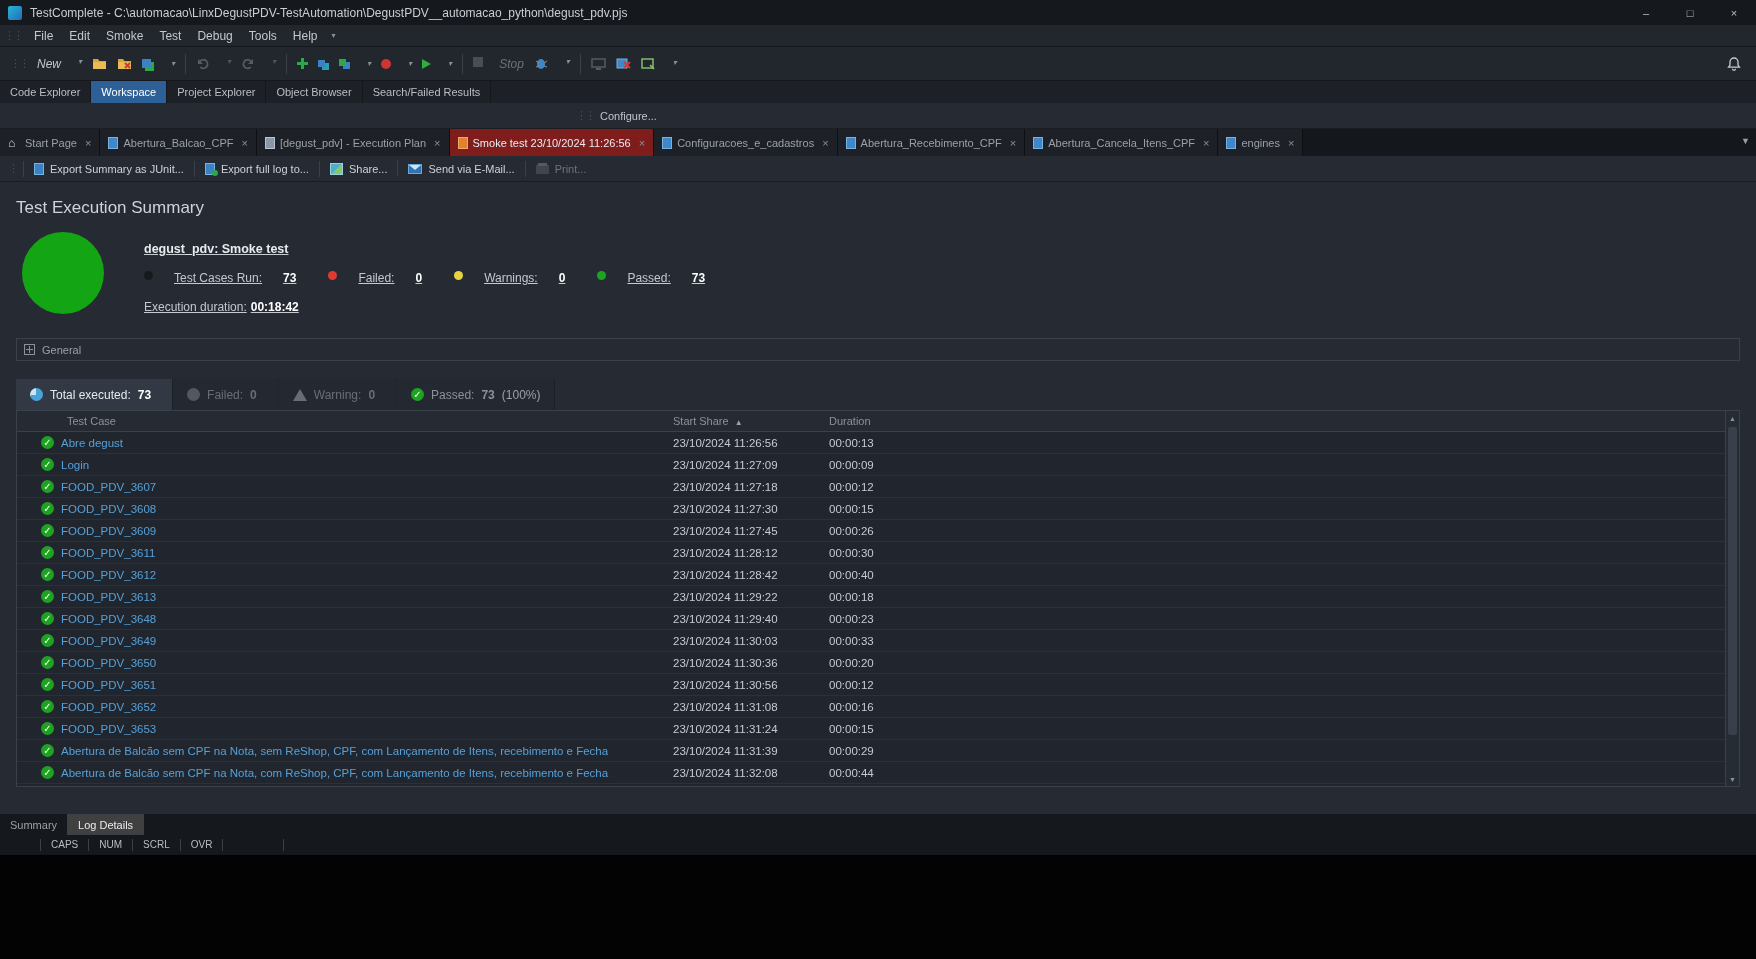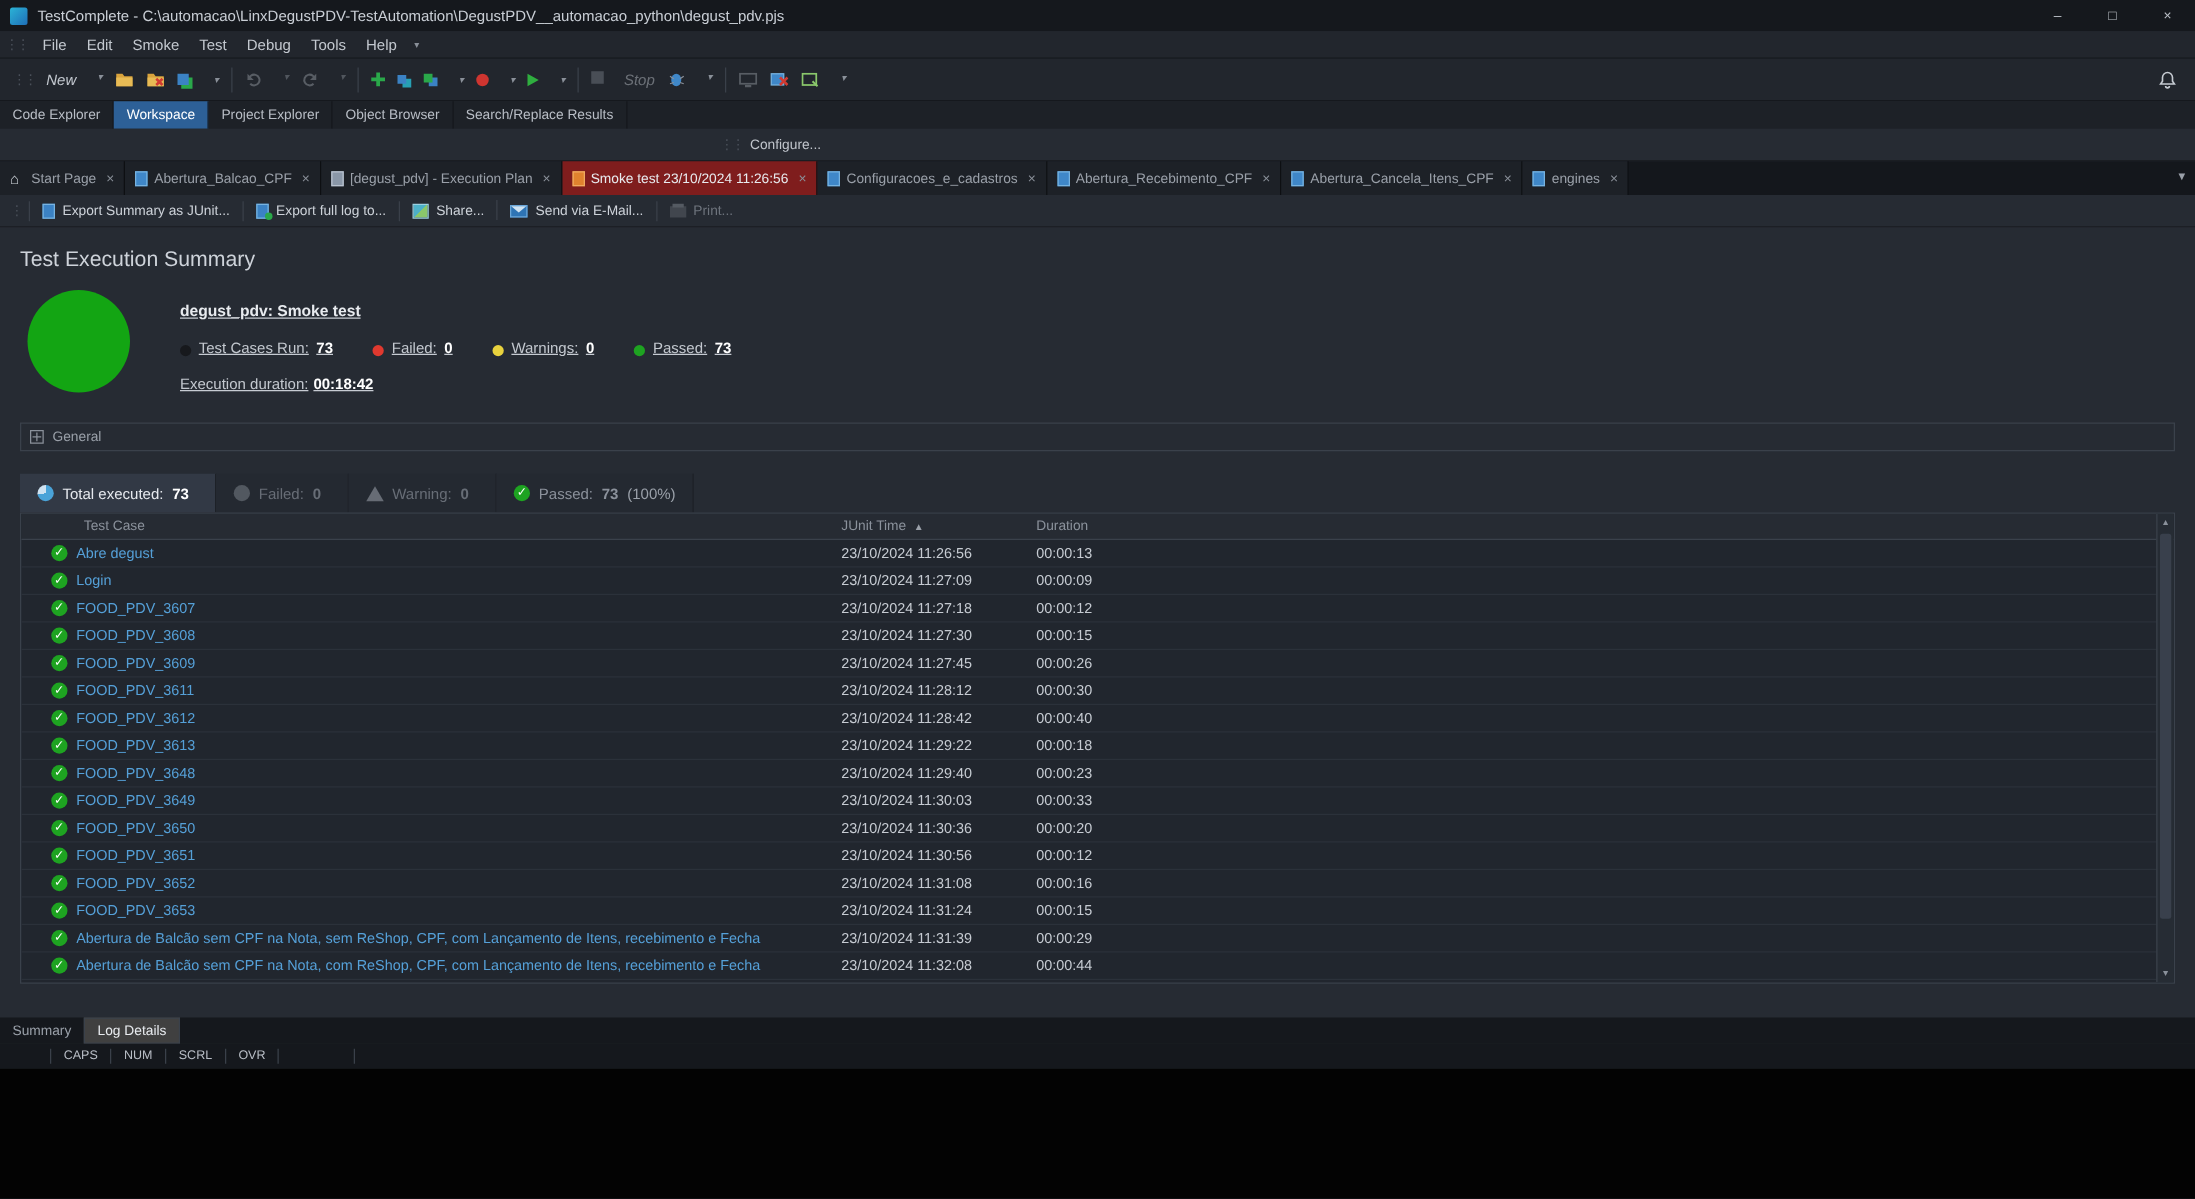--- a/index.html
+++ b/index.html
@@ -77,21 +77,21 @@
   .log-sep { width:1px; height:16px; background:#3a404a; margin:0 2px; }
 
   
   .content { flex:1 1 auto; background:#262b33; overflow:hidden; }
   .summary-title { margin:16px 0 0 16px; font-size:17px; font-weight:400; color:#ced3da; }
   .summary-block { display:flex; margin:14px 0 0 22px; }
   .pie-chart { width:82px; height:82px; border-radius:50%; background:#13a513; flex:0 0 auto; }
   .summary-info { margin-left:40px; padding-top:10px; font-size:12px;text-decoration:underline; }
   .test-name { font-weight:bold; font-size:12.5px; color:#e8ebef; }
   .stats-row { display:flex; gap:32px; margin-top:15px; align-items:center; }
-  .stat { display:flex; align-items:flex-end; gap:6px; color:#c3c8cf; }
+  .stat { display:flex; align-items:flex-start; gap:21px; color:#c3c8cf; }
   .stat .dot { width:9px; height:9px; border-radius:50%; flex:0 0 auto; }
   .stat .val { font-weight:bold; color:#fff; }
   .duration-row { margin-top:15px; color:#c3c8cf; }
   .duration-row .val { font-weight:bold; color:#fff; margin-left:4px; }
 
   .general-panel { margin:24px 16px 0 16px; border:1px solid #3a414b; height:23px; display:flex; align-items:center; gap:7px; padding:0 7px; color:#9aa0a9; font-size:11px; }
   .expand-icon { width:11px; height:11px; border:1px solid #8a919b; position:relative; }
   .expand-icon::before, .expand-icon::after { content:""; position:absolute; background:#8a919b; }
   .expand-icon::before { left:4px; top:1px; width:1px; height:7px; }
   .expand-icon::after { left:1px; top:4px; width:7px; height:1px; }
@@ -262,21 +262,21 @@
           <path d="M6.5 12.8a1.5 1.5 0 0 0 3 0" fill="none" stroke="#c6cbd2" stroke-width="1.3"></path>
         </svg>
     </span>
   </div>
 
   <div class="panel-tabs" id="panel-tabs-mount">
       <span class="panel-tab">Code Explorer</span>
       <span class="panel-tab active">Workspace</span>
       <span class="panel-tab">Project Explorer</span>
       <span class="panel-tab">Object Browser</span>
-      <span class="panel-tab">Search/Replace Results</span>
+      <span class="panel-tab">Search/Failed Results</span>
     </div>
 
   <div class="configure-row">
     <span class="grip cfg-grip">⋮⋮</span>
     <span class="configure-label">Configure...</span>
   </div>
 
   <div class="doc-tabs" id="doc-tabs-mount">
 
   <span class="doc-tab">
@@ -425,21 +425,21 @@
     <span class="lbl">Passed:</span>
     <span class="val">73</span>
     <span class="suffix">(100%)</span>
   </span>
       </div>
 
     <div class="table-frame">
       <div class="thead">
         <span></span>
         <span class="th-name">Test Case</span>
-        <span><span>JUnit Time</span><span class="sort-arrow">▲</span></span>
+        <span><span>Start Share</span><span class="sort-arrow">▲</span></span>
         <span>Duration</span>
       </div>
       <div id="rows-mount">
           <div class="trow">
     <span class="c-icon">
               <span class="chk passed-check-icon"></span>
             </span>
     <a href="#" class="c-name">Abre degust</a>
     <span class="c-start">23/10/2024 11:26:56</span>
     <span class="c-dur">00:00:13</span>

